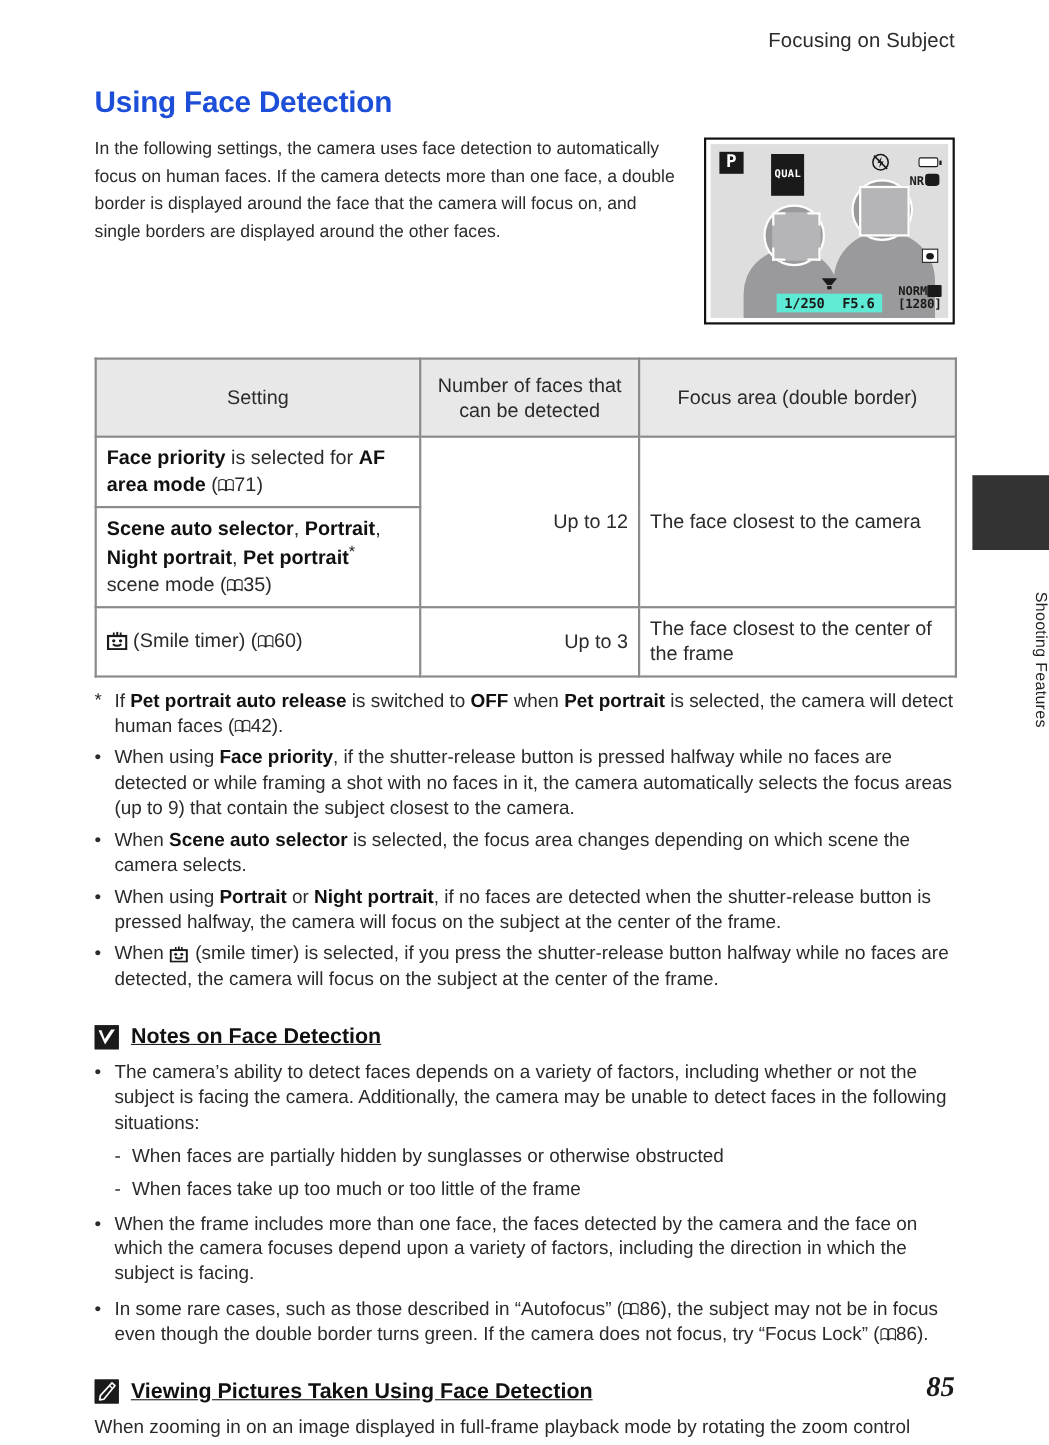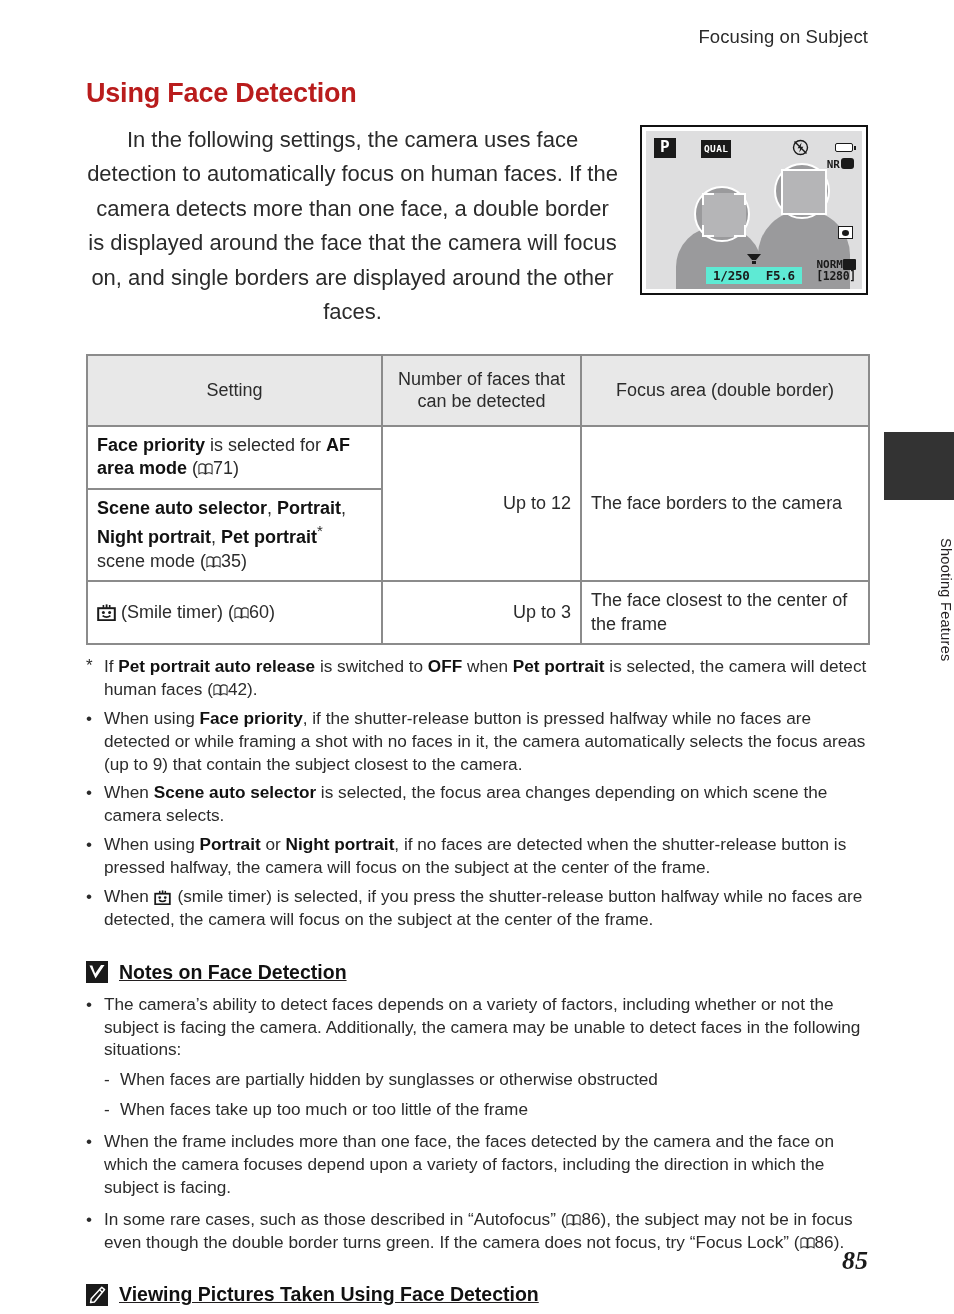--- a/index.html
+++ b/index.html
@@ -49,34 +49,33 @@
     position: absolute;
     left: 86px; top: 0;
     width: 782px;
   }
 
   h1.title {
     margin: 78px 0 0 0;
     font-size: 27px;
     font-weight: bold;
     letter-spacing: -0.2px;
-    color: #b91c1c;
+    color: #1d4ed8;
   }
 
   .intro-wrap {
     margin-top: 14px;
     position: relative;
     min-height: 178px;
   }
   .intro-text {
     width: 533px;
-    font-size: 22px;
+    font-size: 16px;
     line-height: 1.565;
     color: #2b2b2b;
-    text-align: center;
   }
 
   
   .lcd {
     position: absolute;
     right: 0; top: 2px;
     width: 228px; height: 170px;
     background: #ffffff;
     border: 2.5px solid #111;
     padding: 4px;
@@ -92,21 +91,21 @@
     background: #1a1a1a; color: #fff;
     font-size: 16px; font-weight: bold;
     padding: 0px 6px 2px 6px;
     line-height: 18px;
     font-family: "DejaVu Sans Mono", monospace;
   }
   .lcd .qual-badge {
     position: absolute; left: 55px; top: 9px;
     background: #1a1a1a; color: #fff;
     font-size: 9.5px; font-weight: bold;
-    padding: 4px 3px;
+    padding: 14px 3px;
     line-height: 10px;
     letter-spacing: .4px;
     font-family: "DejaVu Sans Mono", monospace;
   }
   .lcd .flashoff { position:absolute; left:146px; top:8px; }
   .lcd .battery {
     position:absolute; right:9px; top:12px;
     width:18px; height:9px;
     border:1.6px solid #1a1a1a; border-radius:2px;
     background:#fff;
@@ -418,21 +417,21 @@
       </tr>
     </thead>
     <tbody>
       <tr>
         <td class="setting-cell">
           <b>Face priority</b> is selected for <b>AF area mode</b> (<span class="bk"><svg viewBox="0 0 16 13">
                 <path d="M1 2.2 C3.2 0.6 5.6 0.6 7.6 2.1 V11.6 C5.6 10.2 3.2 10.2 1 11.6 Z M15 2.2 C12.8 0.6 10.4 0.6 8.4 2.1 V11.6 C10.4 10.2 12.8 10.2 15 11.6 Z" fill="none" stroke="#2b2b2b" stroke-width="1.1"></path>
               </svg></span><span>71</span>)
         </td>
         <td class="num-cell" rowspan="2">Up to 12</td>
-        <td class="focus-cell" rowspan="2">The face borders to the camera</td>
+        <td class="focus-cell" rowspan="2">The face closest to the camera</td>
       </tr>
       <tr>
         <td class="setting-cell">
           <b>Scene auto selector</b>, <b>Portrait</b>,<br><b>Night portrait</b>, <b>Pet portrait</b><sup>*</sup><br>scene mode (<span class="bk"><svg viewBox="0 0 16 13">
                 <path d="M1 2.2 C3.2 0.6 5.6 0.6 7.6 2.1 V11.6 C5.6 10.2 3.2 10.2 1 11.6 Z M15 2.2 C12.8 0.6 10.4 0.6 8.4 2.1 V11.6 C10.4 10.2 12.8 10.2 15 11.6 Z" fill="none" stroke="#2b2b2b" stroke-width="1.1"></path>
               </svg></span><span>35</span>)
         </td>
       </tr>
       <tr>
         <td class="setting-cell">

